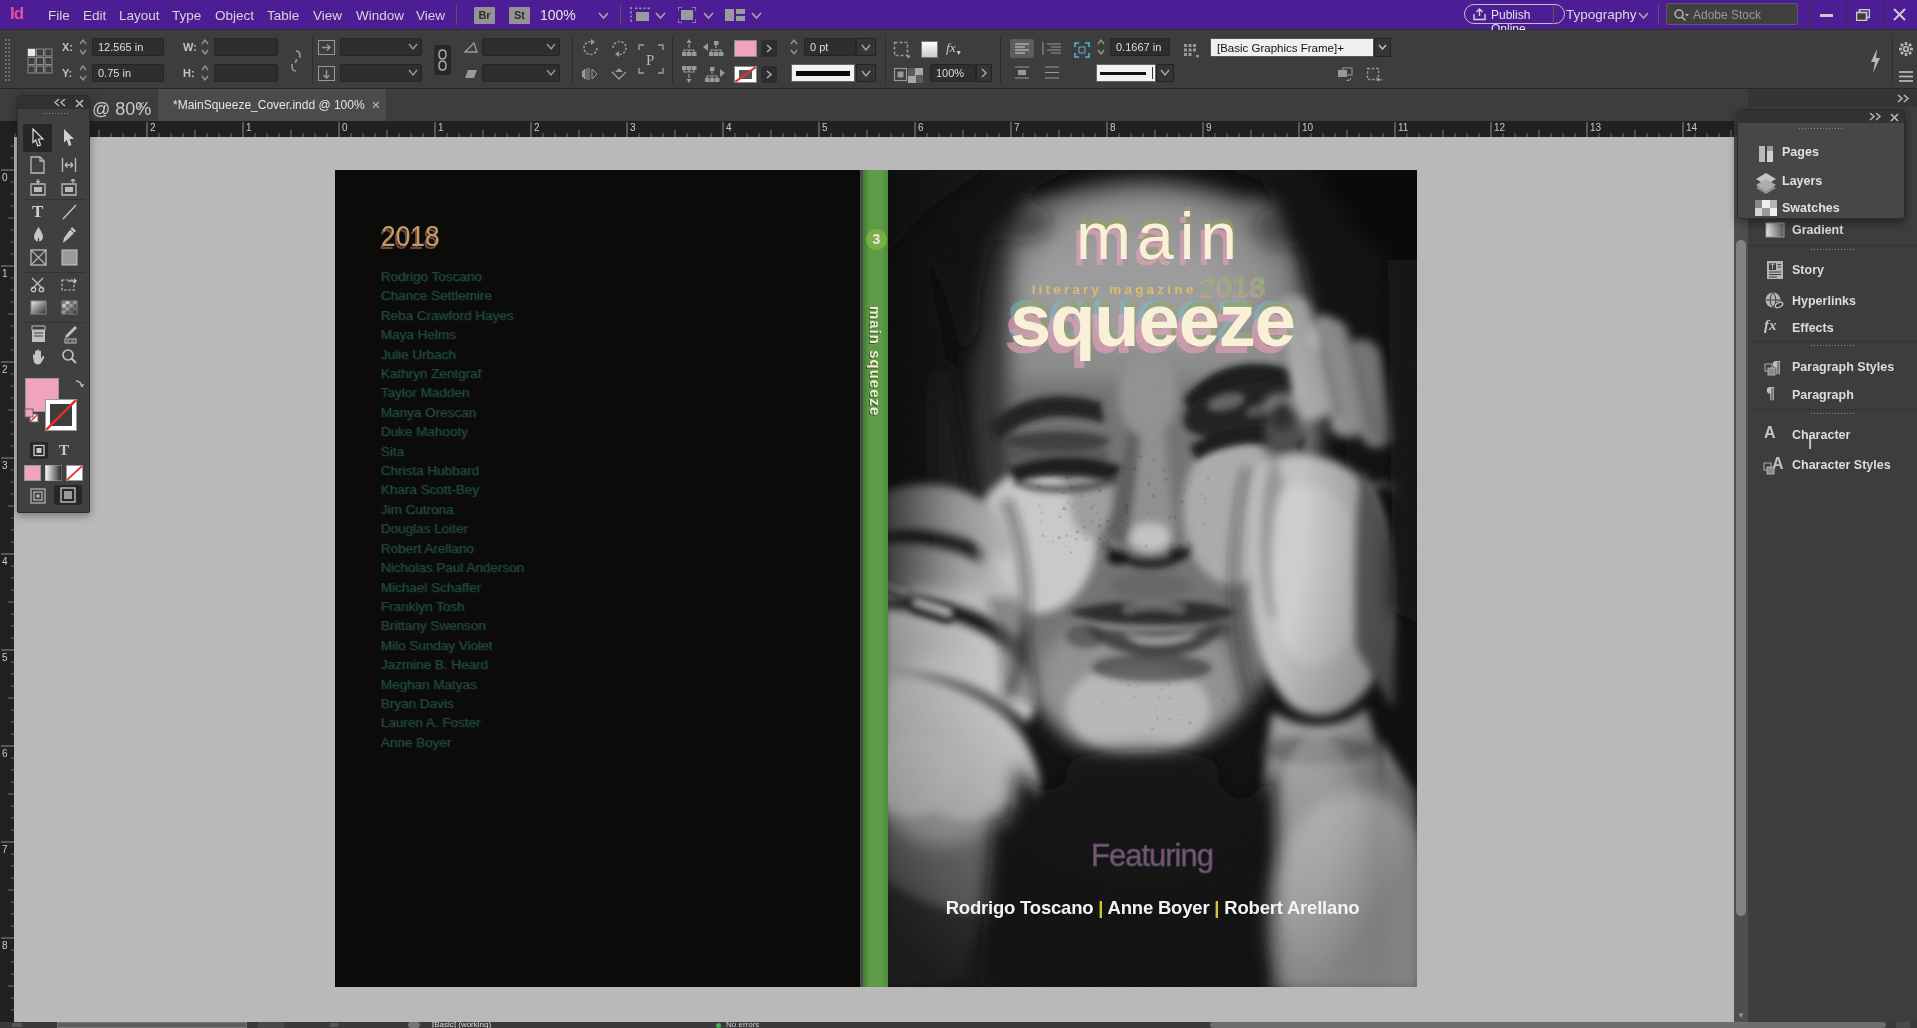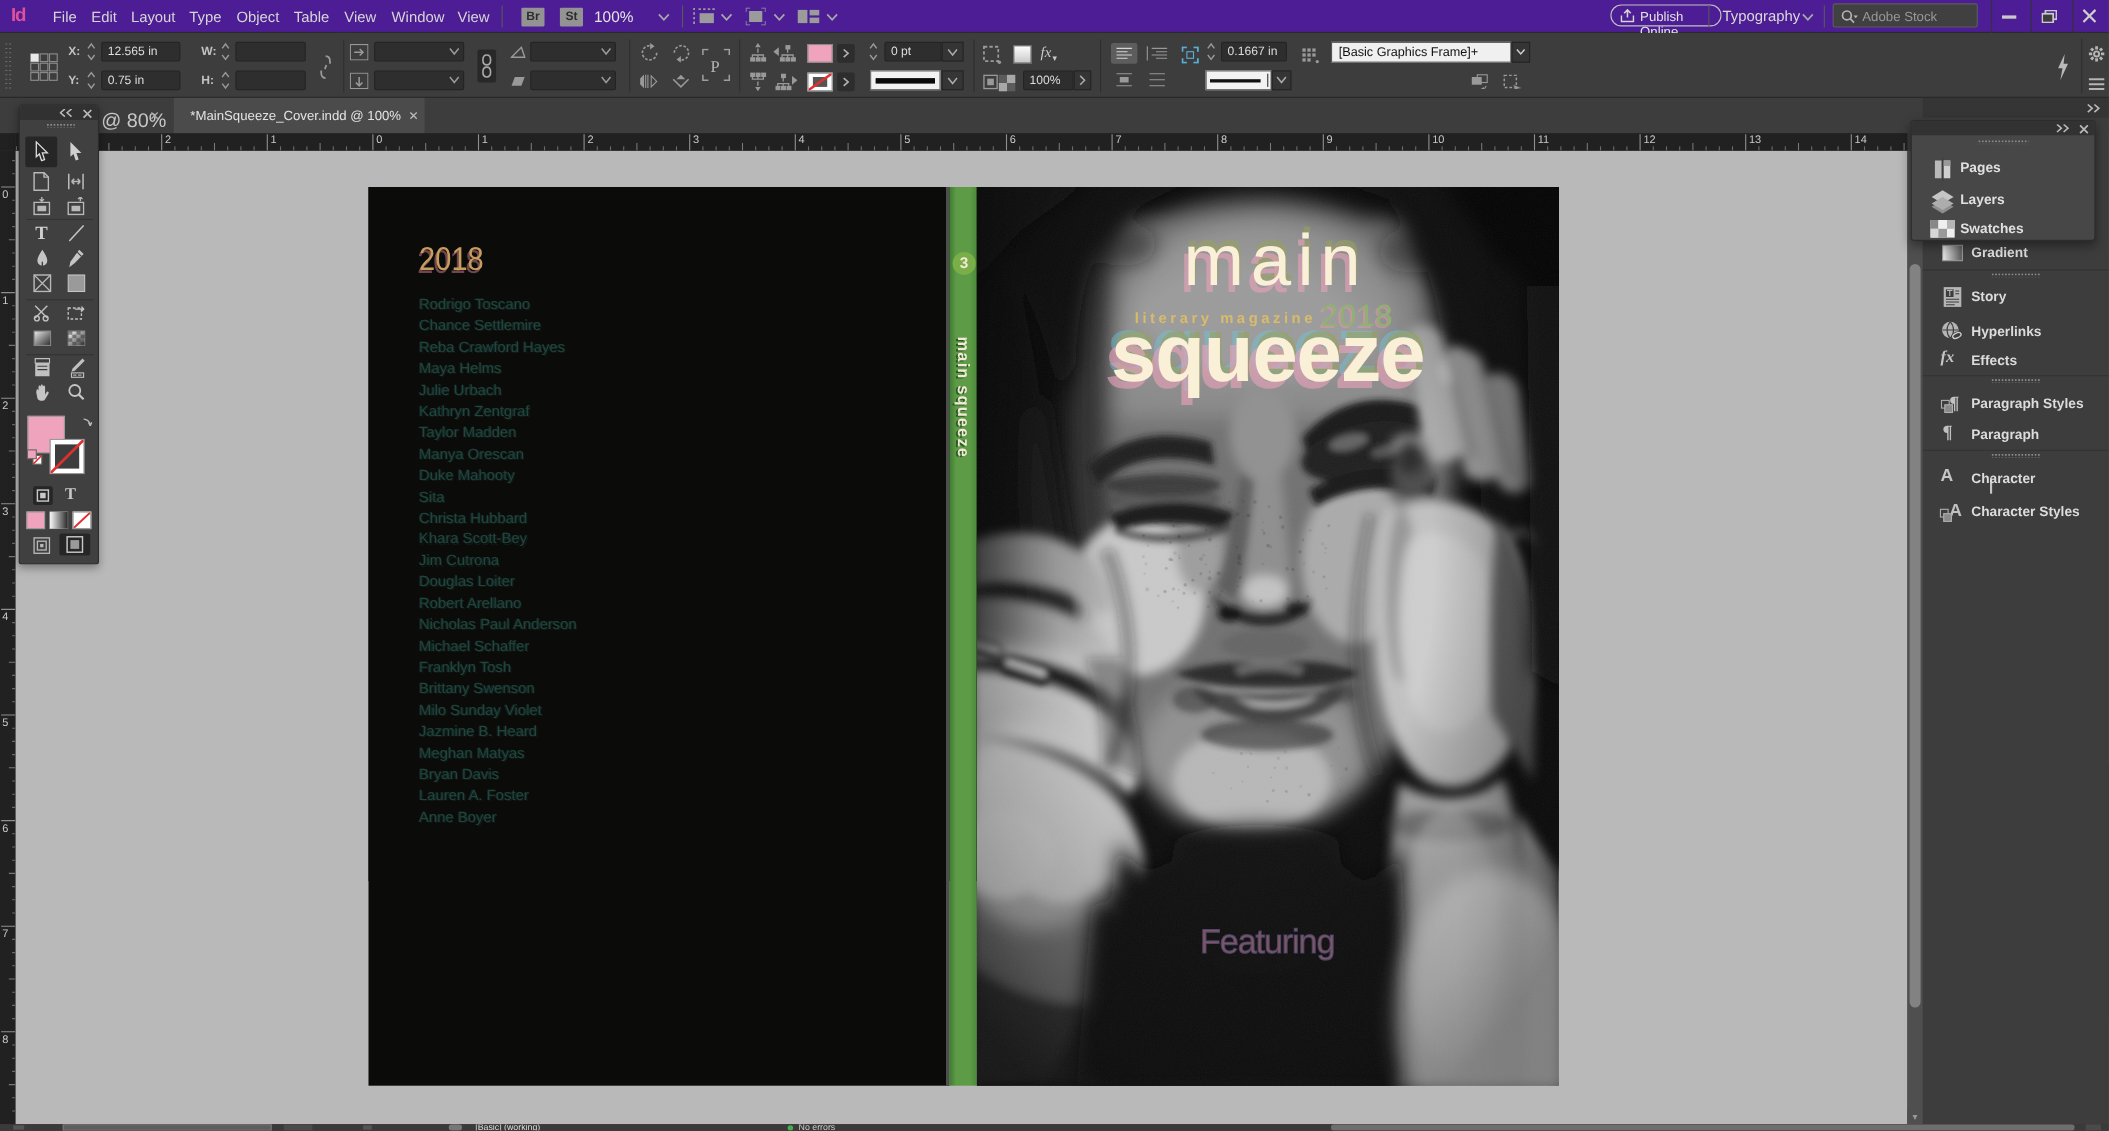--- a/index.html
+++ b/index.html
@@ -355,20 +355,21 @@
         <rect x="-20" y="-20" width="140" height="440" fill="url(#leftdark)" filter="url(#b9)"></rect>
         <ellipse cx="468" cy="755" rx="88" ry="135" fill="rgba(208,208,208,.45)" filter="url(#b9)"></ellipse>
         <ellipse cx="55" cy="580" rx="78" ry="95" fill="rgba(210,210,210,.35)" filter="url(#b9)"></ellipse>
         <rect width="529" height="817" fill="#999" opacity=".09" filter="url(#grain)"></rect>
       </svg>
       <div id="t-main" class="fct">main</div>
       <div id="t-lit" class="fct">literary magazine</div>
       <div id="t-squeeze" class="fct">squeeze</div>
       <div id="t-2018" class="fct">2018</div>
       <div id="t-feat" class="fct">Featuring</div>
+      <div id="t-cred" class="fct">Rodrigo Toscano <span class="pipe">|</span> Anne Boyer <span class="pipe">|</span> Robert Arellano</div>
     </div>
   </div>
   <div id="hruler" class="abs"><svg width="1720" height="16">
         <line x1="-11" y1="9" x2="-11" y2="16" stroke="#777" stroke-width="1"></line>
         <line x1="1" y1="12" x2="1" y2="16" stroke="#6a6a6a" stroke-width="1"></line>
         <line x1="13" y1="12" x2="13" y2="16" stroke="#6a6a6a" stroke-width="1"></line>
         <line x1="25" y1="12" x2="25" y2="16" stroke="#6a6a6a" stroke-width="1"></line>
         <line x1="37" y1="1" x2="37" y2="16" stroke="#8f8f8f" stroke-width="1"></line>
         <line x1="49" y1="12" x2="49" y2="16" stroke="#6a6a6a" stroke-width="1"></line>
         <line x1="61" y1="12" x2="61" y2="16" stroke="#6a6a6a" stroke-width="1"></line>

